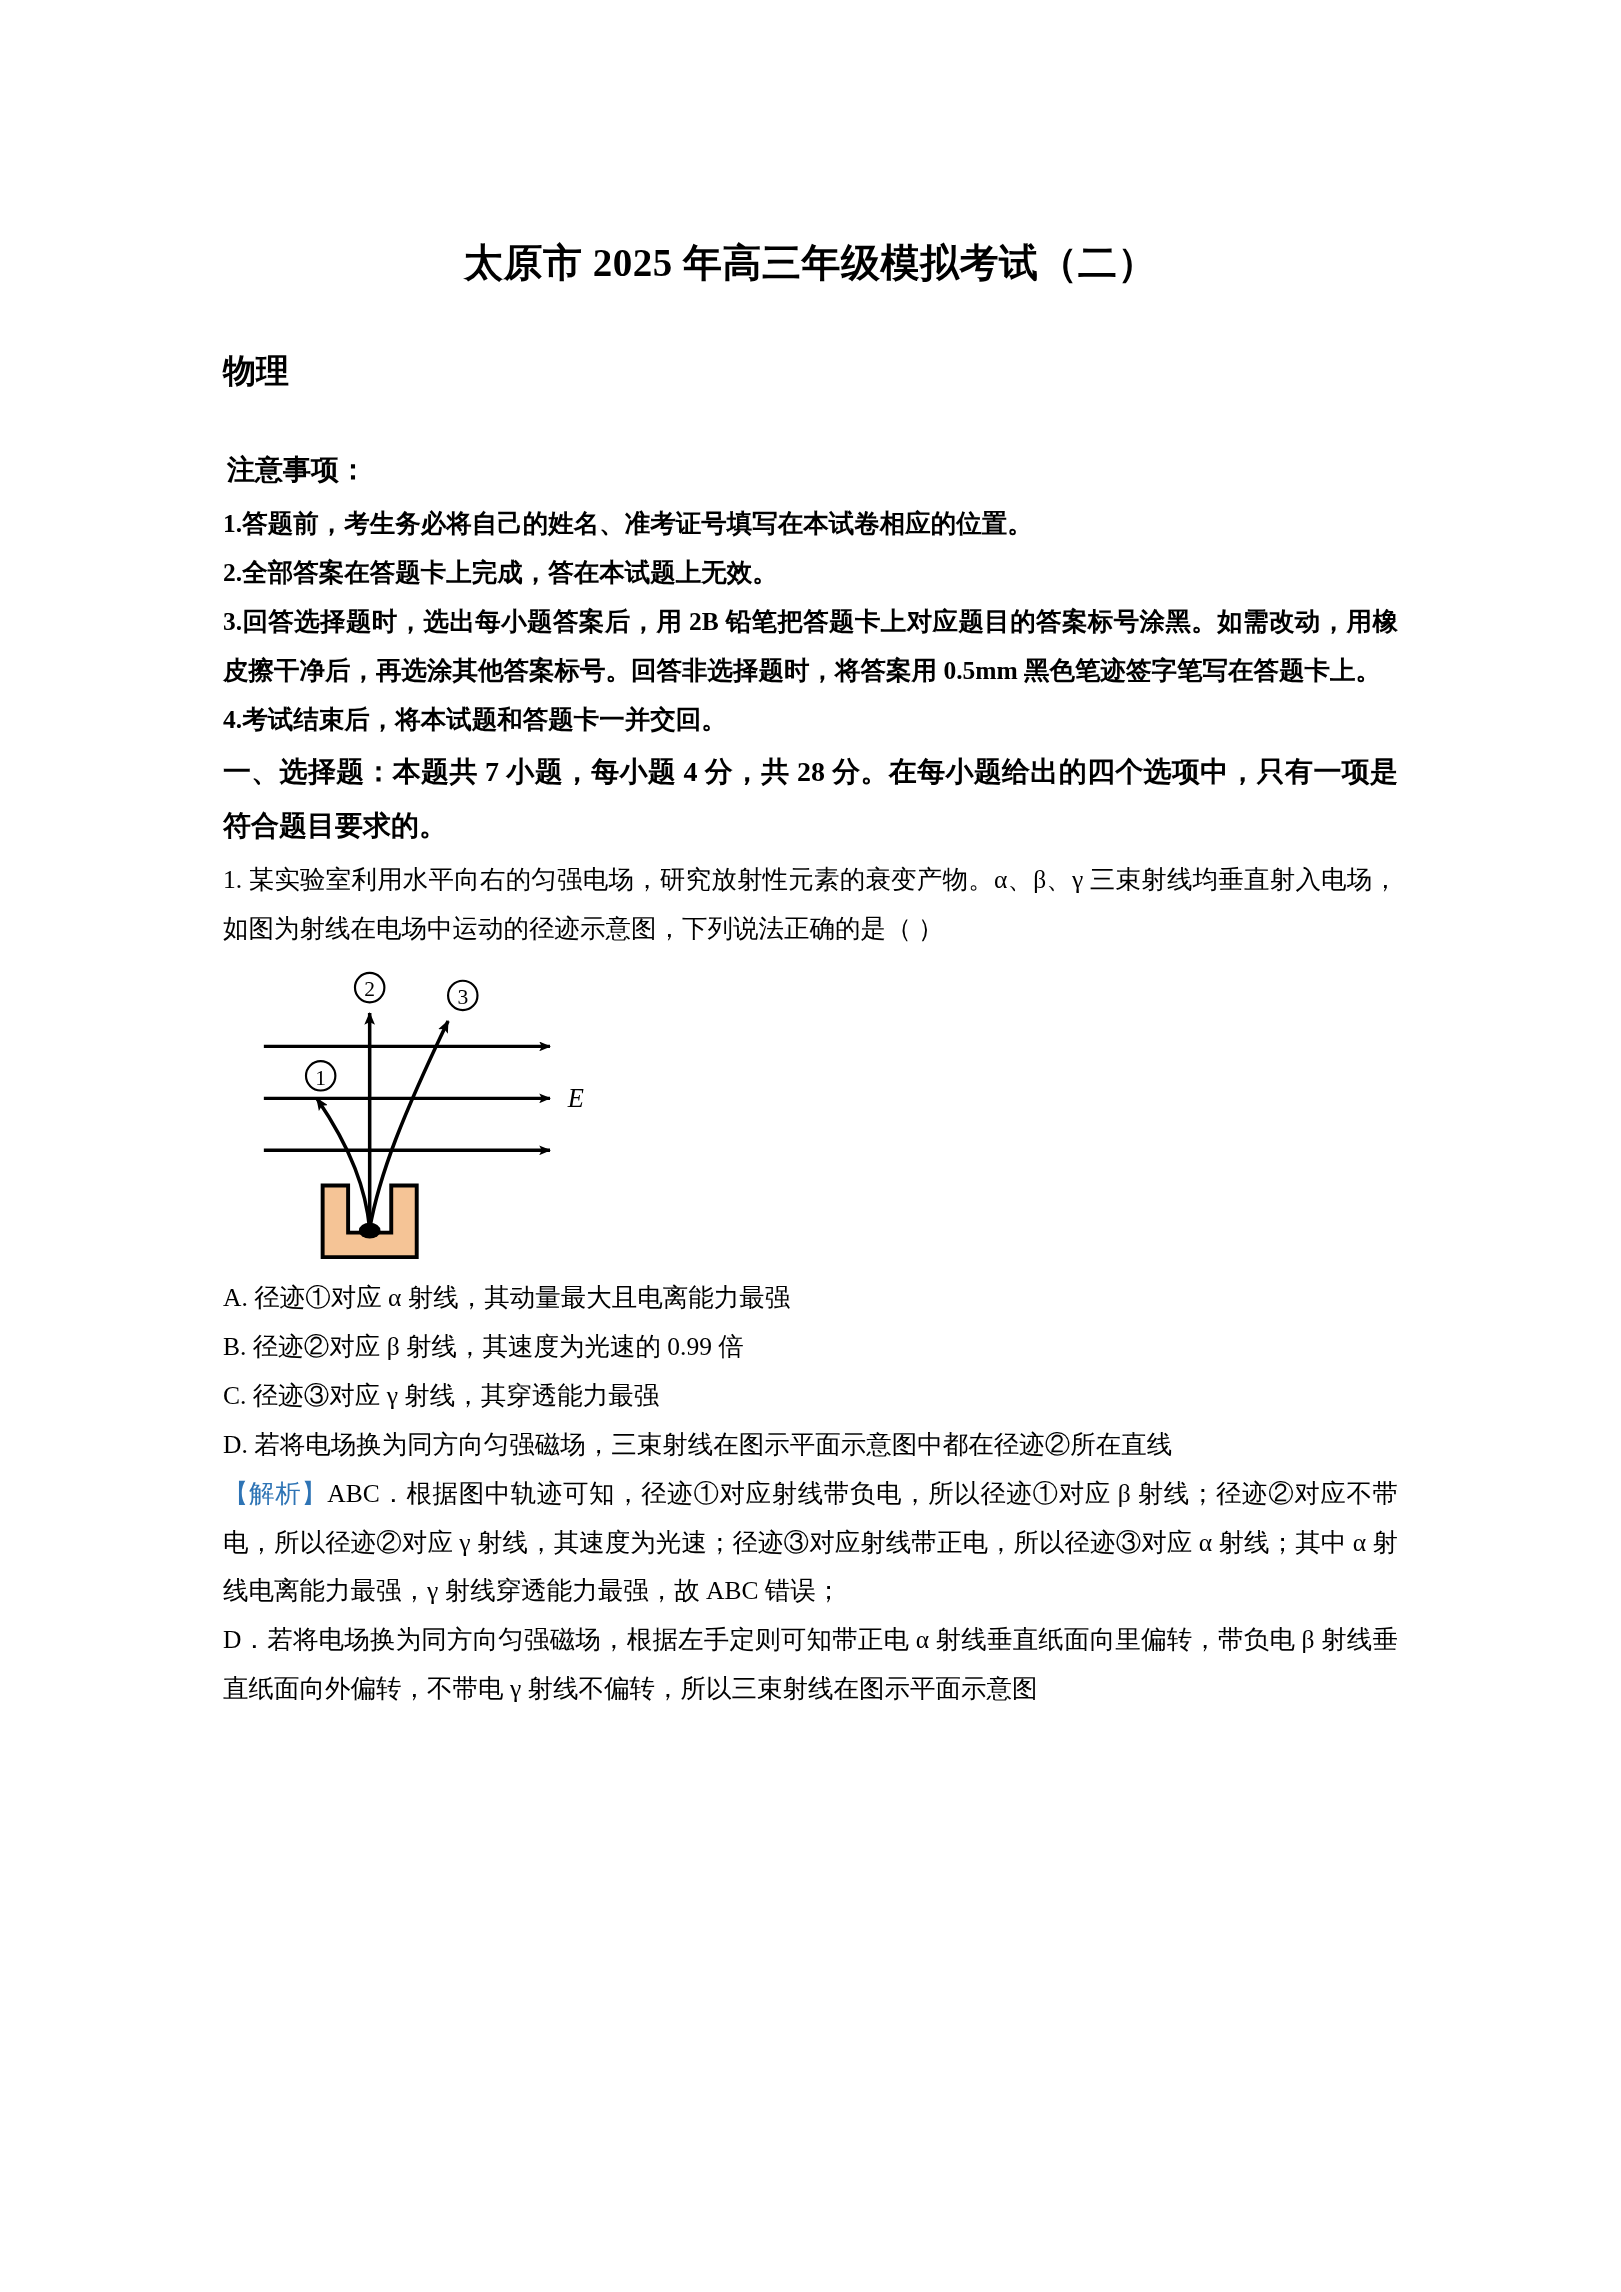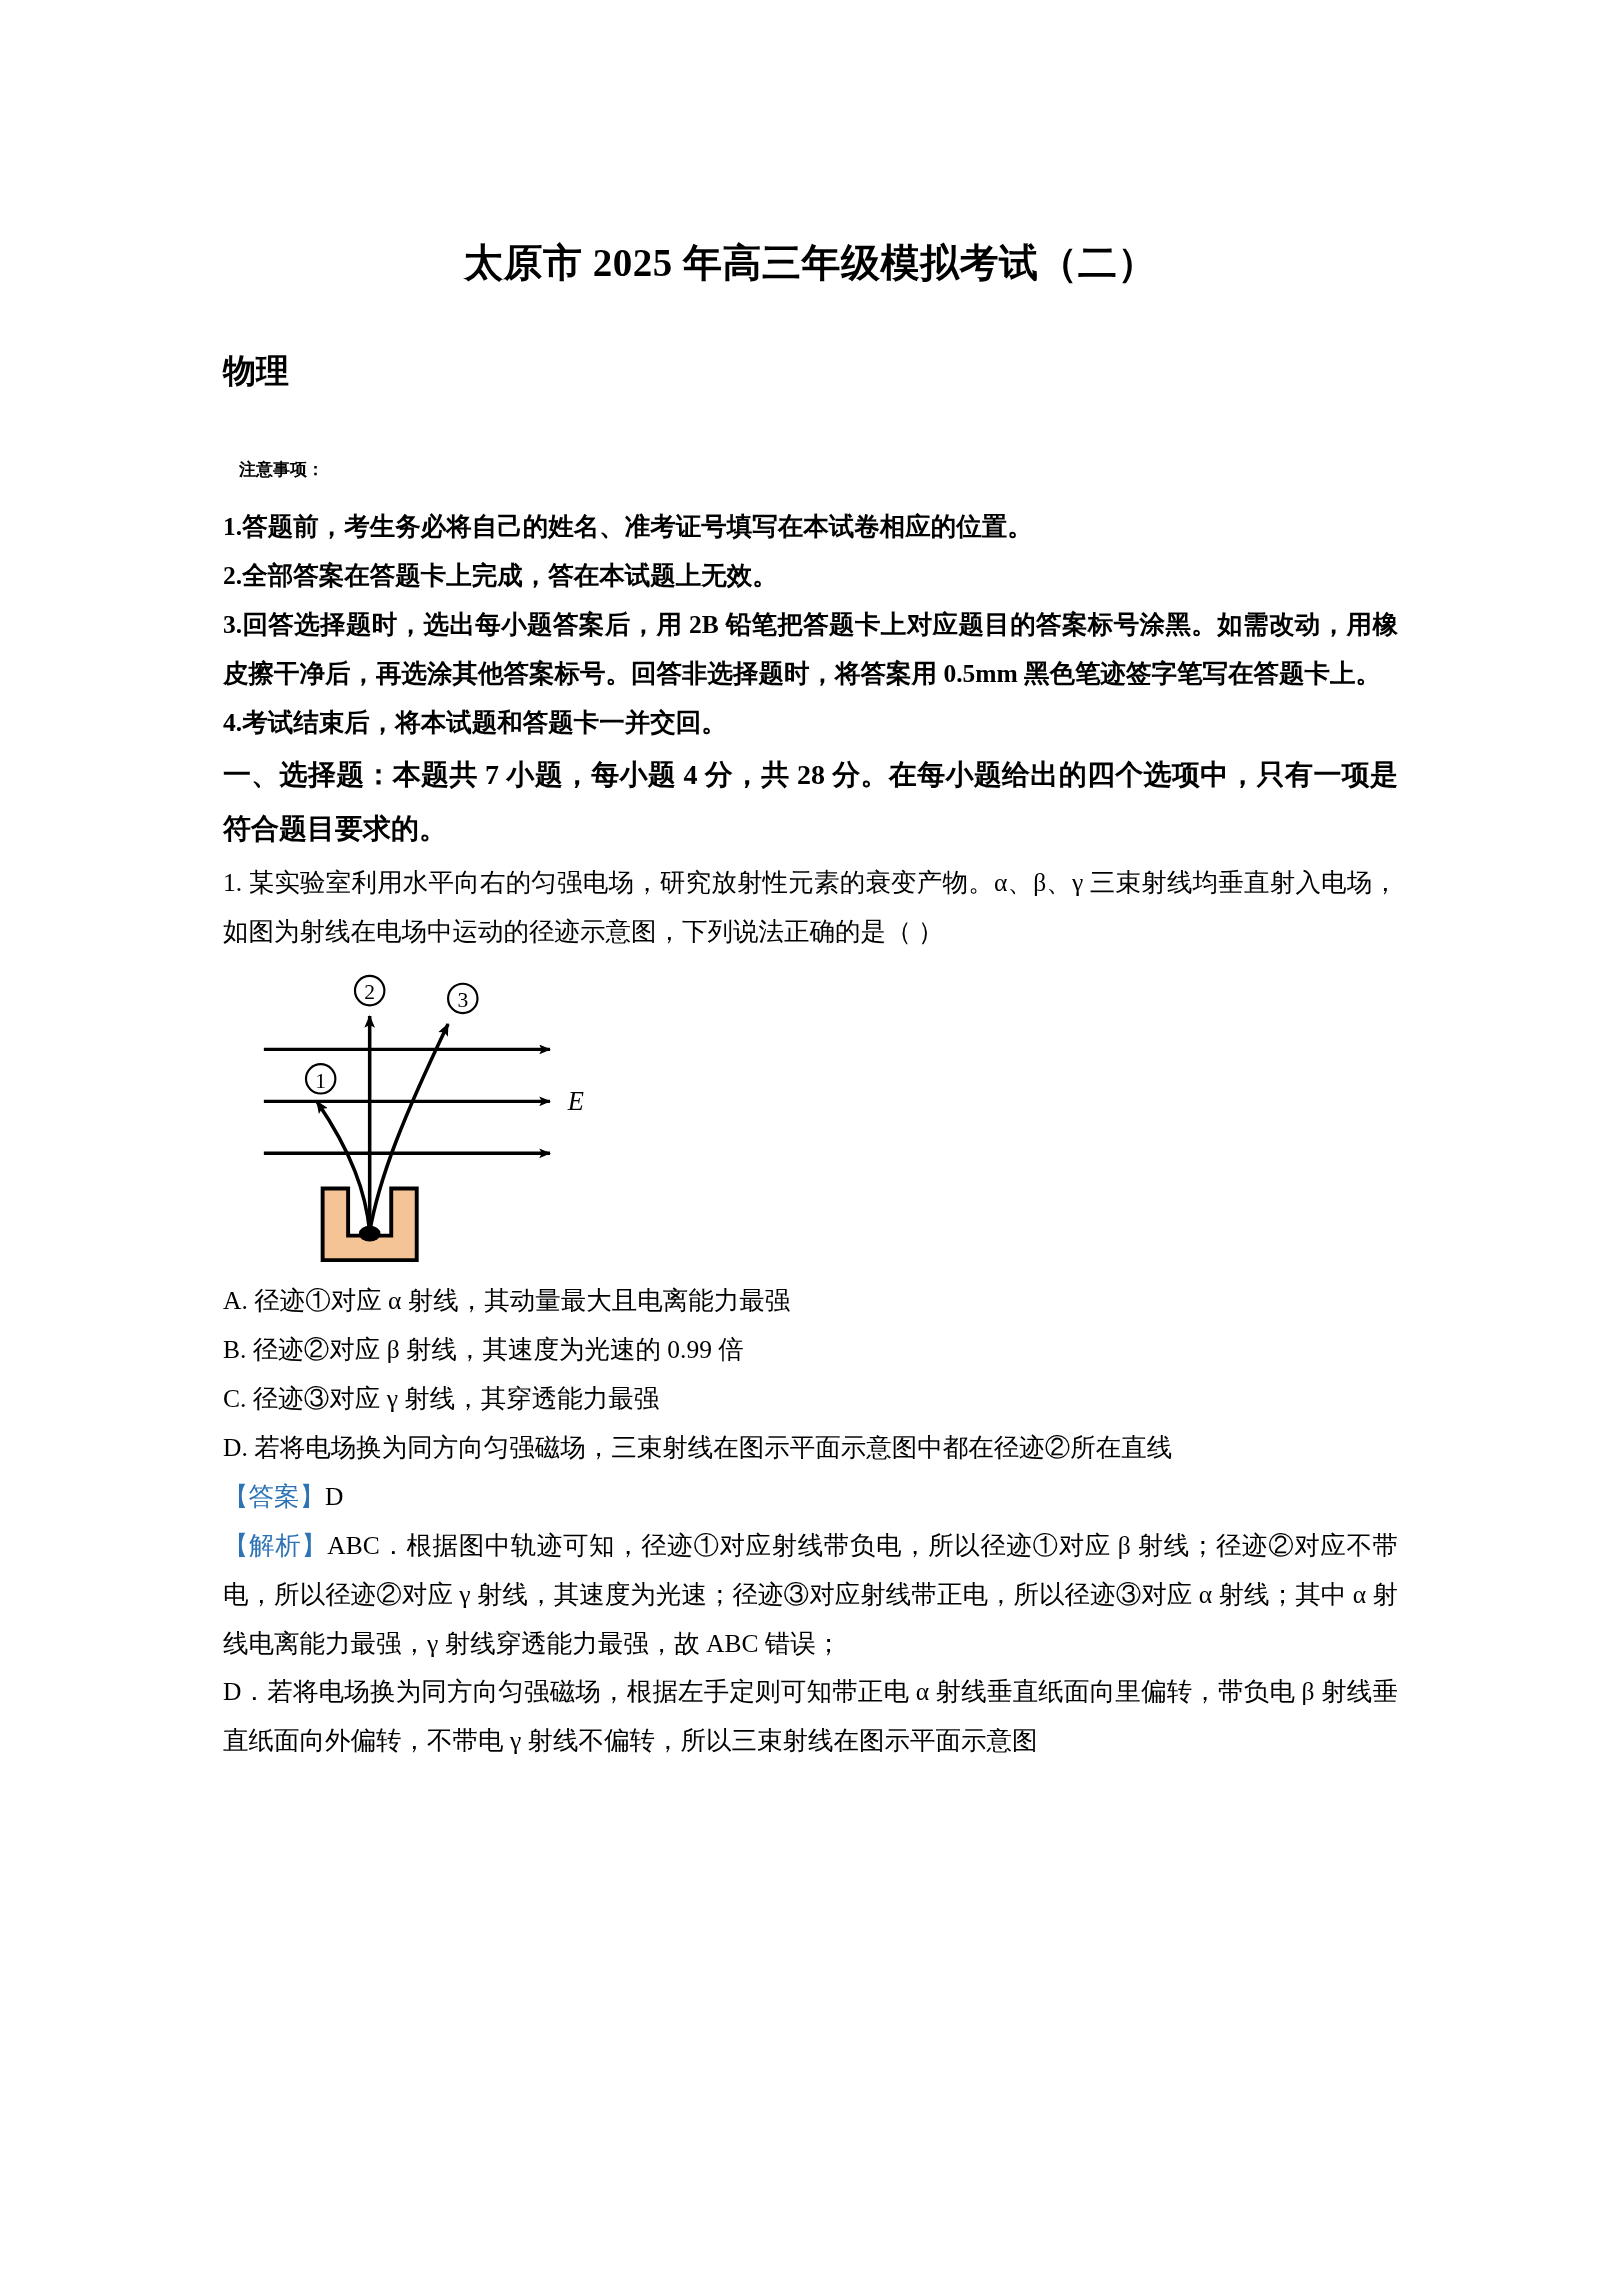--- a/index.html
+++ b/index.html
@@ -32,26 +32,25 @@
     line-height: 1.25;
   }
   .doc-subject {
     font-size: 33px;
     font-weight: bold;
     margin: 0;
     padding-top: 47px;
     line-height: 1.25;
   }
   .notice-heading {
-    font-size: 17px;
+    font-size: 28px;
     font-weight: bold;
-    margin: 16px;
+    margin: 4px;
     padding-top: 47px;
     line-height: 1.9;
-    font-family: Liberation Mono, monospace;
   }
   .notice-item {
     font-size: 25.5px;
     font-weight: bold;
     line-height: 1.92;
     margin: 0;
     text-align: justify;
     text-justify: inter-ideograph;
   }
   .section-heading {
@@ -160,20 +159,19 @@
         <text x="211" y="37" text-anchor="middle" font-family="'Liberation Serif','DejaVu Serif',serif" font-size="22" fill="#000000">3</text>
       </g>
     </svg>
   </div>
 
   <p class="option-line">A. 径迹①对应 α 射线，其动量最大且电离能力最强</p>
   <p class="option-line">B. 径迹②对应 β 射线，其速度为光速的 0.99 倍</p>
   <p class="option-line">C. 径迹③对应 γ 射线，其穿透能力最强</p>
   <p class="option-line">D. 若将电场换为同方向匀强磁场，三束射线在图示平面示意图中都在径迹②所在直线</p>
 
-  <p class="answer-line"><span class="tag-blue">【答案】</span><span>D</span></p>
 
   <p class="analysis-line"><span class="tag-blue">【解析】</span><span>ABC．根据图中轨迹可知，径迹①对应射线带负电，所以径迹①对应 β 射线；径迹②对应不带电，所以径迹②对应 γ 射线，其速度为光速；径迹③对应射线带正电，所以径迹③对应 α 射线；其中 α 射线电离能力最强，γ 射线穿透能力最强，故 ABC 错误；</span></p>
 
   <p class="analysis-line">D．若将电场换为同方向匀强磁场，根据左手定则可知带正电 α 射线垂直纸面向里偏转，带负电 β 射线垂直纸面向外偏转，不带电 γ 射线不偏转，所以三束射线在图示平面示意图</p>
 
 </div>
 
 
 </body></html>

